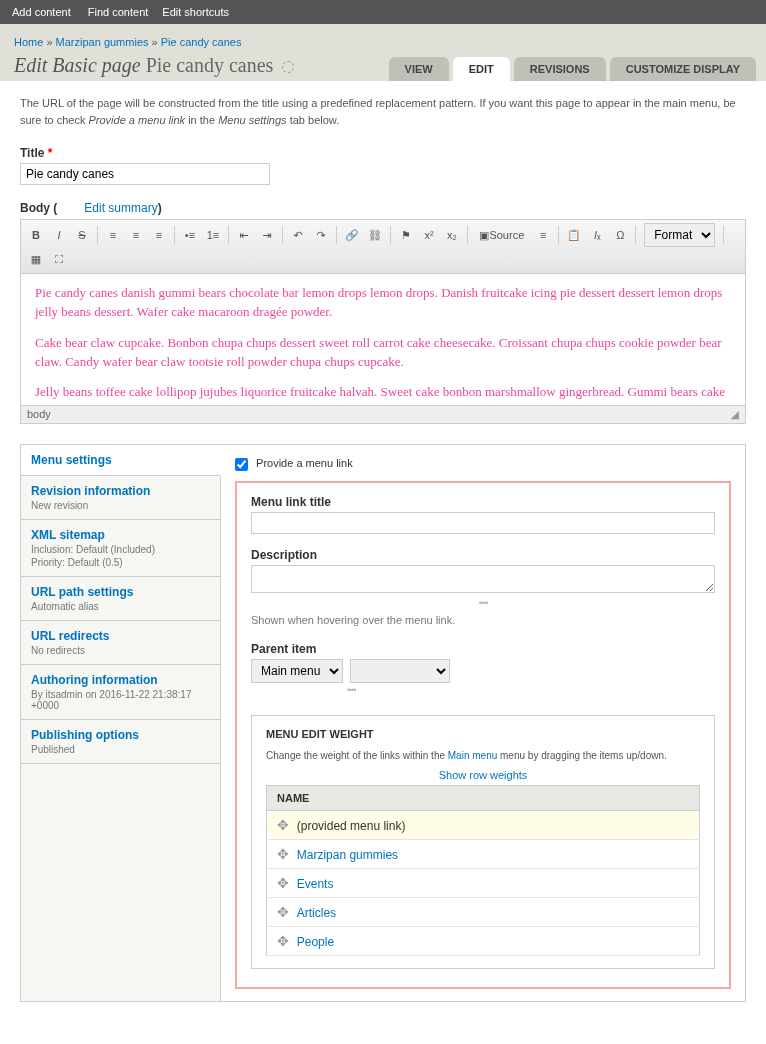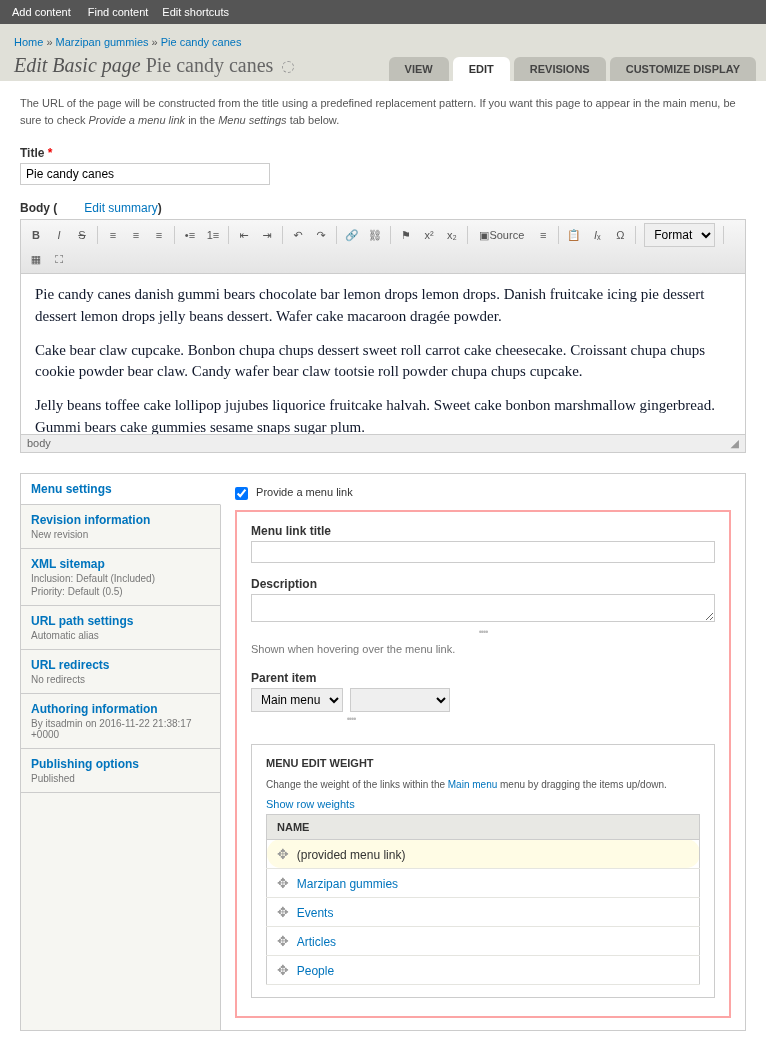--- a/index.html
+++ b/index.html
@@ -31,21 +31,21 @@
 
 .body-label { margin-bottom: 4px; }
 .body-label .summary-link { font-weight: normal; color: #0074bd; padding-left: 27px; }
 
 .editor { border: 1px solid #ccc; }
 .editor-toolbar { background: linear-gradient(#f7f7f7,#e4e4e4); border-bottom: 1px solid #ccc; padding: 3px 4px; display: flex; flex-wrap: wrap; gap: 1px; align-items: center; }
 .tbtn { width: 22px; height: 22px; border: 1px solid transparent; display: inline-flex; align-items: center; justify-content: center; font-size: 11px; color: #555; cursor: pointer; border-radius: 2px; }
 .sep { width: 1px; height: 18px; background: #ccc; margin: 0 3px; }
 .source-btn { width: auto; padding: 0 6px; }
 .format-sel { margin: 0 4px; }
-.editor-body { padding: 10px 14px; height: 160px; overflow: hidden; font-family: Georgia, serif; font-size: 15px; line-height: 1.45; color: #0f172a; }
+.editor-body { padding: 10px 14px; height: 131px; overflow: hidden; font-family: Georgia, serif; font-size: 13px; line-height: 1.45; color: #ec4899; }
 .editor-body p { margin-bottom: 12px; }
 .editor-foot { background: #eee; border-top: 1px solid #ccc; padding: 2px 6px; font-size: 11px; color: #666; display: flex; justify-content: space-between; }
 .resize-grip { color: #999; }
 
 .vtabs { display: flex; border: 1px solid #ccc; margin-top: 20px; }
 .vtabs-list { width: 200px; background: #f6f6f2; border-right: 1px solid #ccc; }
 .vtab { padding: 8px 10px; border-bottom: 1px solid #ccc; cursor: pointer; }
 .vtab.active { background: #fff; border-right: 1px solid #fff; margin-right: -1px; }
 .vtab strong { color: #0074bd; font-size: 12px; display: block; }
 .vtab .sum { font-size: 10px; color: #777; margin-top: 2px; }
@@ -57,21 +57,21 @@
 .redbox { border: 2px solid #fca5a5; padding: 12px 14px 18px; }
 .menu-input { width: 100%; margin-bottom: 14px; }
 .menu-textarea { width: 100%; height: 28px; resize: vertical; }
 .desc-help { font-size: 11px; color: #777; margin: 6px 0 16px; }
 
 .parent-row select { margin-right: 4px; }
 
 .fieldset { border: 1px solid #ccc; margin-top: 20px; padding: 12px 14px; }
 .fs-legend { font-weight: bold; font-size: 11px; margin-bottom: 8px; }
 .fs-desc { font-size: 10px; color: #555; line-height: 1.5; margin-bottom: 6px; }
-.show-weights { text-align: left; font-size: 11px; margin-bottom: 4px; }
+.show-weights { text-align: center; font-size: 11px; margin-bottom: 4px; }
 
 .weight-table { width: 100%; border: 1px solid #ccc; border-collapse: collapse; }
 .weight-table th { background: #e8e8e4; text-align: left; padding: 6px 10px; font-size: 11px; border-bottom: 1px solid #ccc; }
 .weight-table td { padding: 6px 10px; border-bottom: 1px solid #e5e5e0; font-size: 12px; border-radius: 14px; }
 .weight-table tr.highlight td { background: #fffce5; }
 .drag { color: #999; cursor: move; margin-right: 8px; font-size: 14px; }
 .weight-table a { color: #0074bd; }
 
 .actions { padding: 14px 20px; display: flex; gap: 12px; }
 .handle { text-align:center; color:#bbb; font-size:9px; letter-spacing:-1px; margin-top:2px; }

